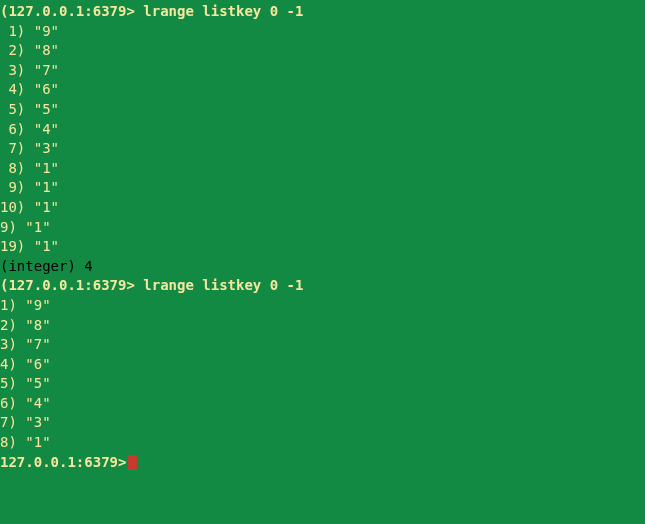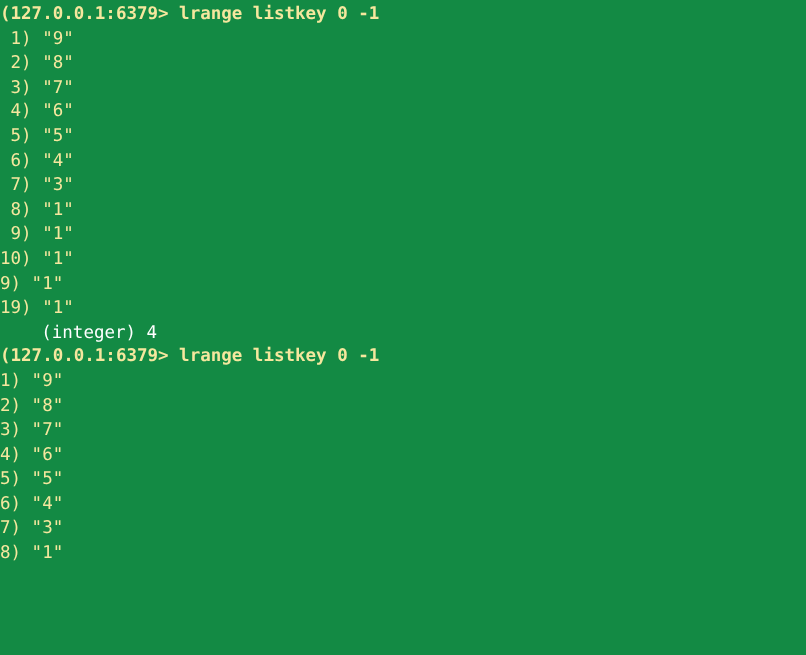--- a/index.html
+++ b/index.html
@@ -29,22 +29,21 @@
       color: #f5e79e;
       font-weight: bold;
     }
     .result-index {
       color: #f5e79e;
     }
     .result-value {
       color: #f5e79e;
     }
     .integer-result {
-      color: #ffffff;
-      margin-left: 33px;
+      color: #000000;
     }
     .cursor {
       display: inline-block;
       width: 9px;
       height: 15px;
       background-color: #c73a2e;
       vertical-align: text-bottom;
       margin-left: 2px;
     }
   </style>
@@ -68,13 +67,14 @@
     <div class="line integer-result">(integer) 4</div>
     <div class="line"><span class="prompt">(127.0.0.1:6379&gt;</span> <span class="command">lrange listkey 0 -1</span></div>
     <div class="line"><span class="result-index">1)</span> <span class="result-value">"9"</span></div>
     <div class="line"><span class="result-index">2)</span> <span class="result-value">"8"</span></div>
     <div class="line"><span class="result-index">3)</span> <span class="result-value">"7"</span></div>
     <div class="line"><span class="result-index">4)</span> <span class="result-value">"6"</span></div>
     <div class="line"><span class="result-index">5)</span> <span class="result-value">"5"</span></div>
     <div class="line"><span class="result-index">6)</span> <span class="result-value">"4"</span></div>
     <div class="line"><span class="result-index">7)</span> <span class="result-value">"3"</span></div>
     <div class="line"><span class="result-index">8)</span> <span class="result-value">"1"</span></div>
+    <div class="line"><span class="prompt">127.0.0.1:6379&gt;</span><span class="cursor"></span></div>
   </div>
 
 </body></html>

